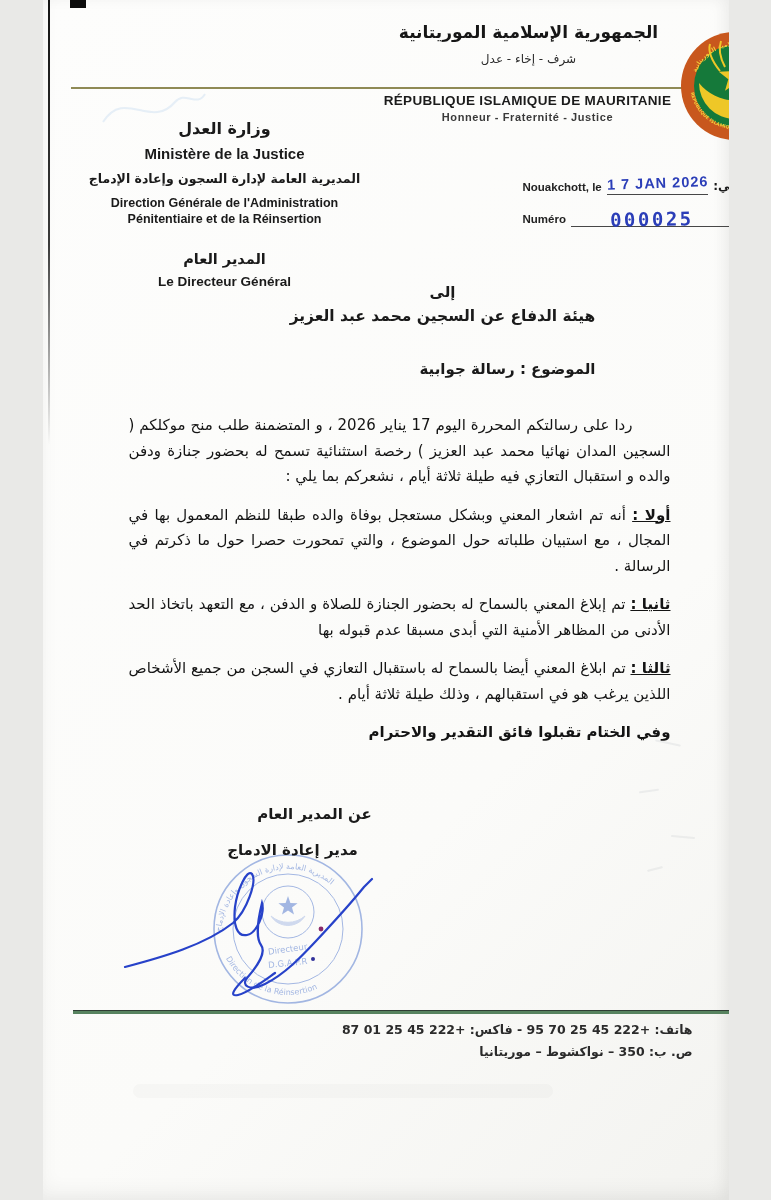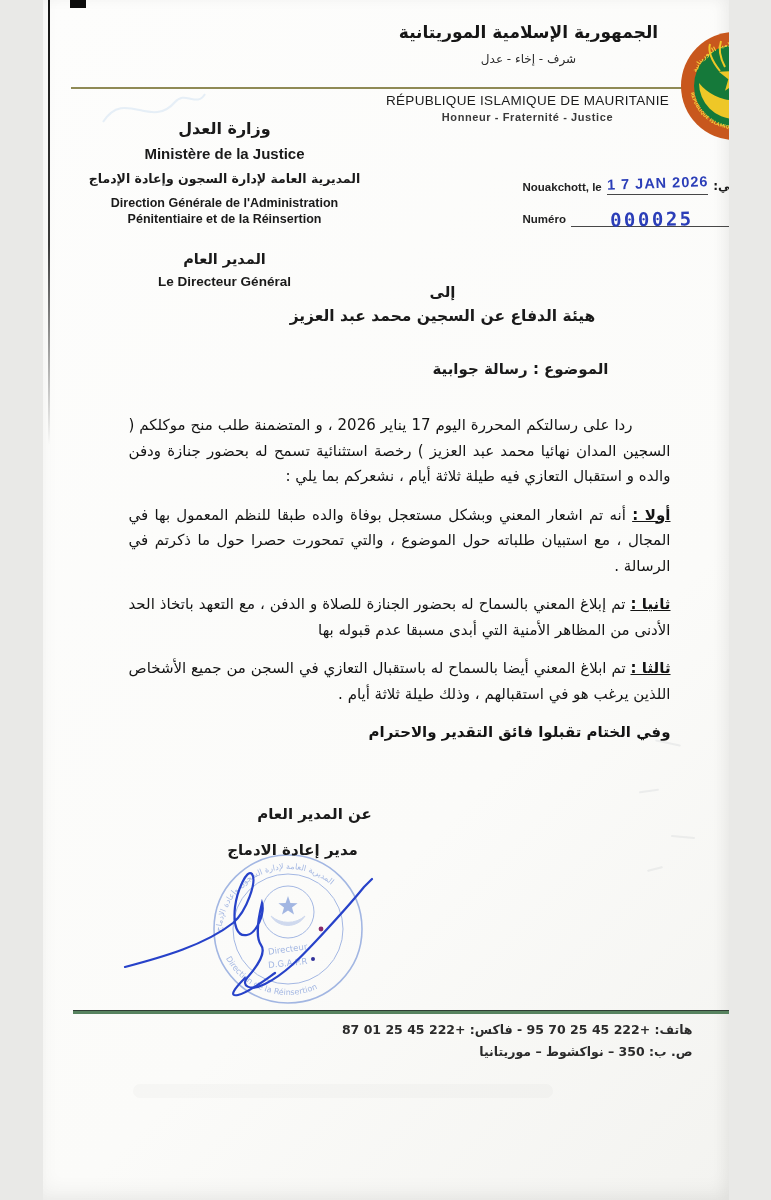--- a/index.html
+++ b/index.html
@@ -18,21 +18,21 @@
   .ghost{position:absolute;background:#9aa0a8;opacity:.14;border-radius:2px;}
   .g1{left:612px;top:742px;width:26px;height:2px;transform:rotate(12deg);}
   .g2{left:596px;top:790px;width:20px;height:2px;transform:rotate(-8deg);}
   .g3{left:628px;top:836px;width:24px;height:2px;transform:rotate(5deg);}
   .g4{left:604px;top:868px;width:16px;height:2px;transform:rotate(-15deg);}
   .smudge{position:absolute;left:90px;top:1084px;width:420px;height:14px;background:rgba(40,40,40,.025);border-radius:8px;}
   
   .hdr-ar-title{position:absolute;left:330px;top:22px;width:312px;text-align:center;font-size:17px;font-weight:bold;color:#161616;}
   .hdr-ar-motto{position:absolute;left:330px;top:52px;width:312px;text-align:center;font-size:12px;color:#2c2c2c;}
   .gold-rule{position:absolute;left:28px;top:87px;width:716px;height:2px;background:#8f8a55;}
-  .hdr-fr-title{position:absolute;left:290px;top:93px;width:390px;text-align:center;font-size:13.5px;font-weight:normal;letter-spacing:.3px;color:#1b1b1b;}
+  .hdr-fr-title{position:absolute;left:290px;top:93px;width:390px;text-align:center;font-size:13.5px;font-weight:bold;letter-spacing:.3px;color:#1b1b1b;}
   .hdr-fr-motto{position:absolute;left:290px;top:111px;width:390px;text-align:center;font-size:11px;font-weight:bold;color:#3a3a3a;letter-spacing:.6px;}
   .emblem{position:absolute;left:637px;top:31px;width:110px;height:110px;}
   
   .min{position:absolute;text-align:center;left:20px;width:324px;margin-top:27px;}
   .min-ar1{top:92px;font-size:16px;font-weight:bold;}
   .min-fr1{top:118px;font-size:15px;font-weight:bold;}
   .min-ar2{top:144px;font-size:12.5px;font-weight:bold;}
   .min-fr2{top:168px;font-size:12.5px;font-weight:bold;line-height:1.3;}
   .min-ar3{top:224px;font-size:14.5px;font-weight:bold;}
   .min-fr3{top:247px;font-size:13.5px;font-weight:bold;}
@@ -42,21 +42,21 @@
   .ref-num{top:170px;}
   .fr-lab{font-size:11.5px;font-weight:bold;color:#222;white-space:nowrap;padding-bottom:2px;}
   .ar-lab{font-size:12px;font-weight:bold;white-space:nowrap;direction:rtl;padding-bottom:2px;}
   .fill{flex:1;border-bottom:1.5px solid #474747;text-align:center;height:20px;position:relative;}
   .stamp{color:#2b3eb8;font-weight:bold;display:inline-block;white-space:nowrap;}
   .stamp-date{font-size:14.5px;letter-spacing:1px;transform:rotate(-2deg) translateY(-1px);font-family:"Liberation Sans",sans-serif;}
   .stamp-num{font-size:19px;letter-spacing:2.5px;font-family:"DejaVu Sans Mono",monospace;transform:rotate(-1deg) translateY(2px);}
   
   .to-line{position:absolute;left:300px;top:283px;width:200px;text-align:center;font-size:15px;font-weight:bold;}
   .recipient{position:absolute;left:150px;top:307px;width:500px;text-align:center;font-size:15.5px;font-weight:bold;direction:rtl;}
-  .subject{position:absolute;right:120px;top:360px;font-size:15px;font-weight:bold;direction:rtl;}
+  .subject{position:absolute;right:133px;top:360px;font-size:15px;font-weight:bold;direction:rtl;}
   
   .body-block{position:absolute;left:62px;right:58px;top:413px;direction:rtl;text-align:justify;font-size:15px;line-height:1.7;color:#141414;margin-left:24px;}
   .body-block p{margin:0 0 13px 0;}
   .body-block p.indent{text-indent:38px;}
   .lead{font-weight:bold;text-decoration:underline;}
   .closing{text-align:right;margin-top:6px;font-weight:700;}
   
   .sig-behalf{position:absolute;left:182px;top:805px;width:180px;text-align:center;font-size:15px;font-weight:bold;direction:rtl;z-index:3;}
   .sig-title{position:absolute;left:148px;top:841px;width:204px;text-align:center;font-size:15px;font-weight:bold;direction:rtl;z-index:3;}
   .stamp-seal{position:absolute;left:150px;top:850px;z-index:1;}

